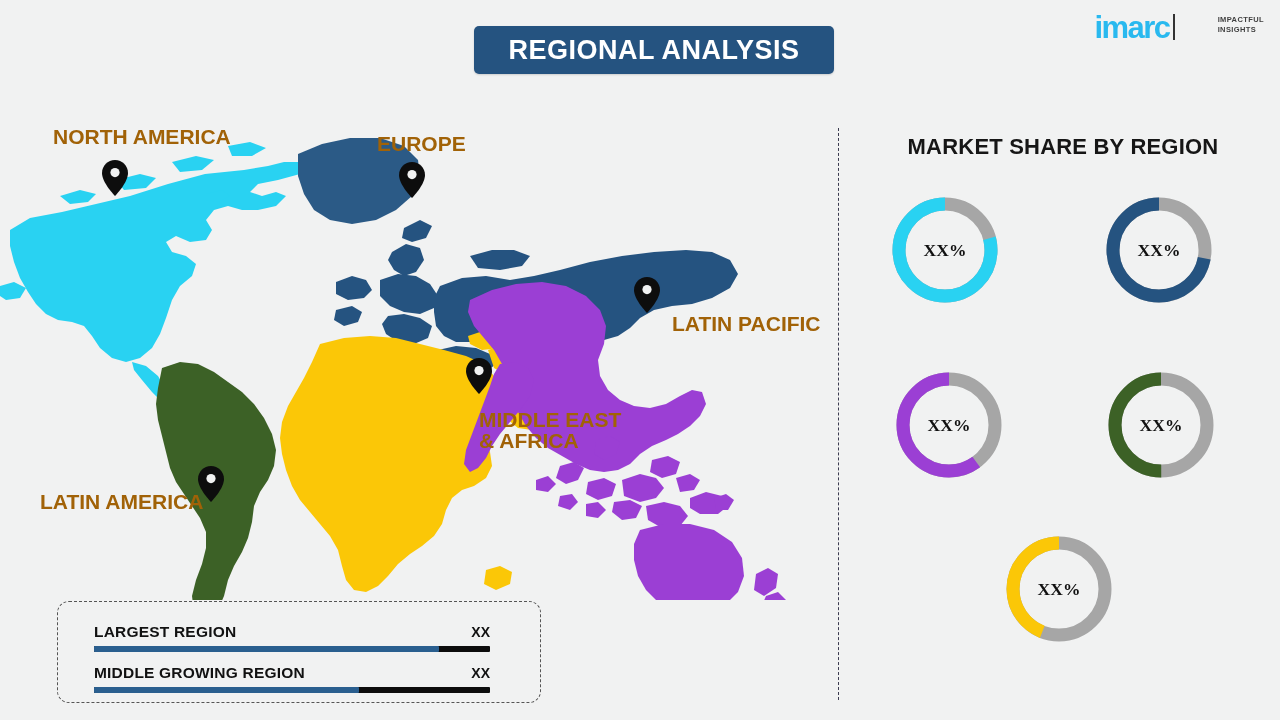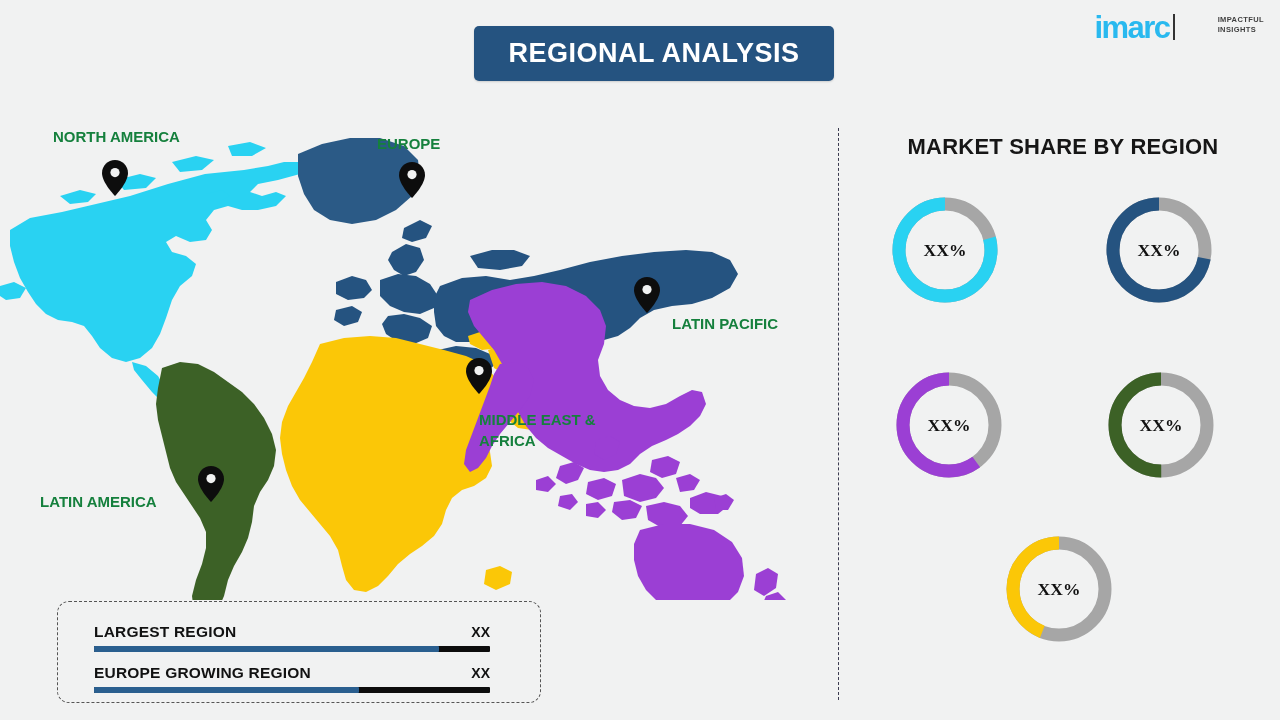--- a/index.html
+++ b/index.html
@@ -6,21 +6,21 @@
   body{
     width:1280px;height:720px;overflow:hidden;
     background:#f1f2f2;
     font-family:"Liberation Sans", sans-serif;
     position:relative;
   }
   #stage{position:absolute;inset:0;width:1280px;height:720px;}
 
   
   .title-badge{
-    position:absolute;left:474px;top:26px;width:360px;height:55px;
+    position:absolute;left:474px;top:26px;width:360px;height:48px;
     background:#255380;border-radius:5px;
     display:flex;align-items:center;justify-content:center;
     box-shadow:0 1px 2px rgba(0,0,0,.15);
   }
   .title-badge .t{
     color:#ffffff;font-size:27px;font-weight:bold;letter-spacing:.5px;
     font-family:"Liberation Sans", sans-serif;white-space:nowrap;
   }
 
   
@@ -41,21 +41,21 @@
     position:absolute;left:838px;top:128px;width:0;height:572px;
     border-left:1px dashed #3b3b4f;
   }
 
   
   .map-wrap{position:absolute;left:0px;top:100px;width:820px;height:500px;}
   .map-wrap svg{width:100%;height:100%;display:block;}
 
   
   .maplabel{
-    position:absolute;font-size:15px;font-weight:bold;color:#15803d;
+    position:absolute;font-size:21px;font-weight:bold;color:#a16207;
     font-family:"Liberation Sans", sans-serif;white-space:nowrap;line-height:21px;
   }
   .lbl-na{left:53px;top:126px;}
   .lbl-eu{left:377px;top:133px;}
   .lbl-ap{left:672px;top:313px;}
   .lbl-mea{left:479px;top:409px;white-space:normal;width:160px;}
   .lbl-la{left:40px;top:491px;}
 
   
   .pin{position:absolute;width:26px;height:36px;}
@@ -241,21 +241,21 @@
       <div class="legend-head">
         <span class="legend-label">LARGEST REGION</span>
         <span class="legend-val">XX</span>
       </div>
       <div class="legend-track" style="background: rgb(13, 13, 13);">
         <div class="legend-fill" id="fill0" style="width: 87%; background: rgb(42, 95, 143);"></div>
       </div>
     </div>
     <div class="legend-row r2">
       <div class="legend-head">
-        <span class="legend-label">EUROPE GROWING REGION</span>
+        <span class="legend-label">MIDDLE GROWING REGION</span>
         <span class="legend-val">XX</span>
       </div>
       <div class="legend-track" style="background: rgb(13, 13, 13);">
         <div class="legend-fill" id="fill1" style="width: 67%; background: rgb(42, 95, 143);"></div>
       </div>
     </div>
   </div>
 
   <div class="panel-title">MARKET SHARE BY REGION</div>
 

